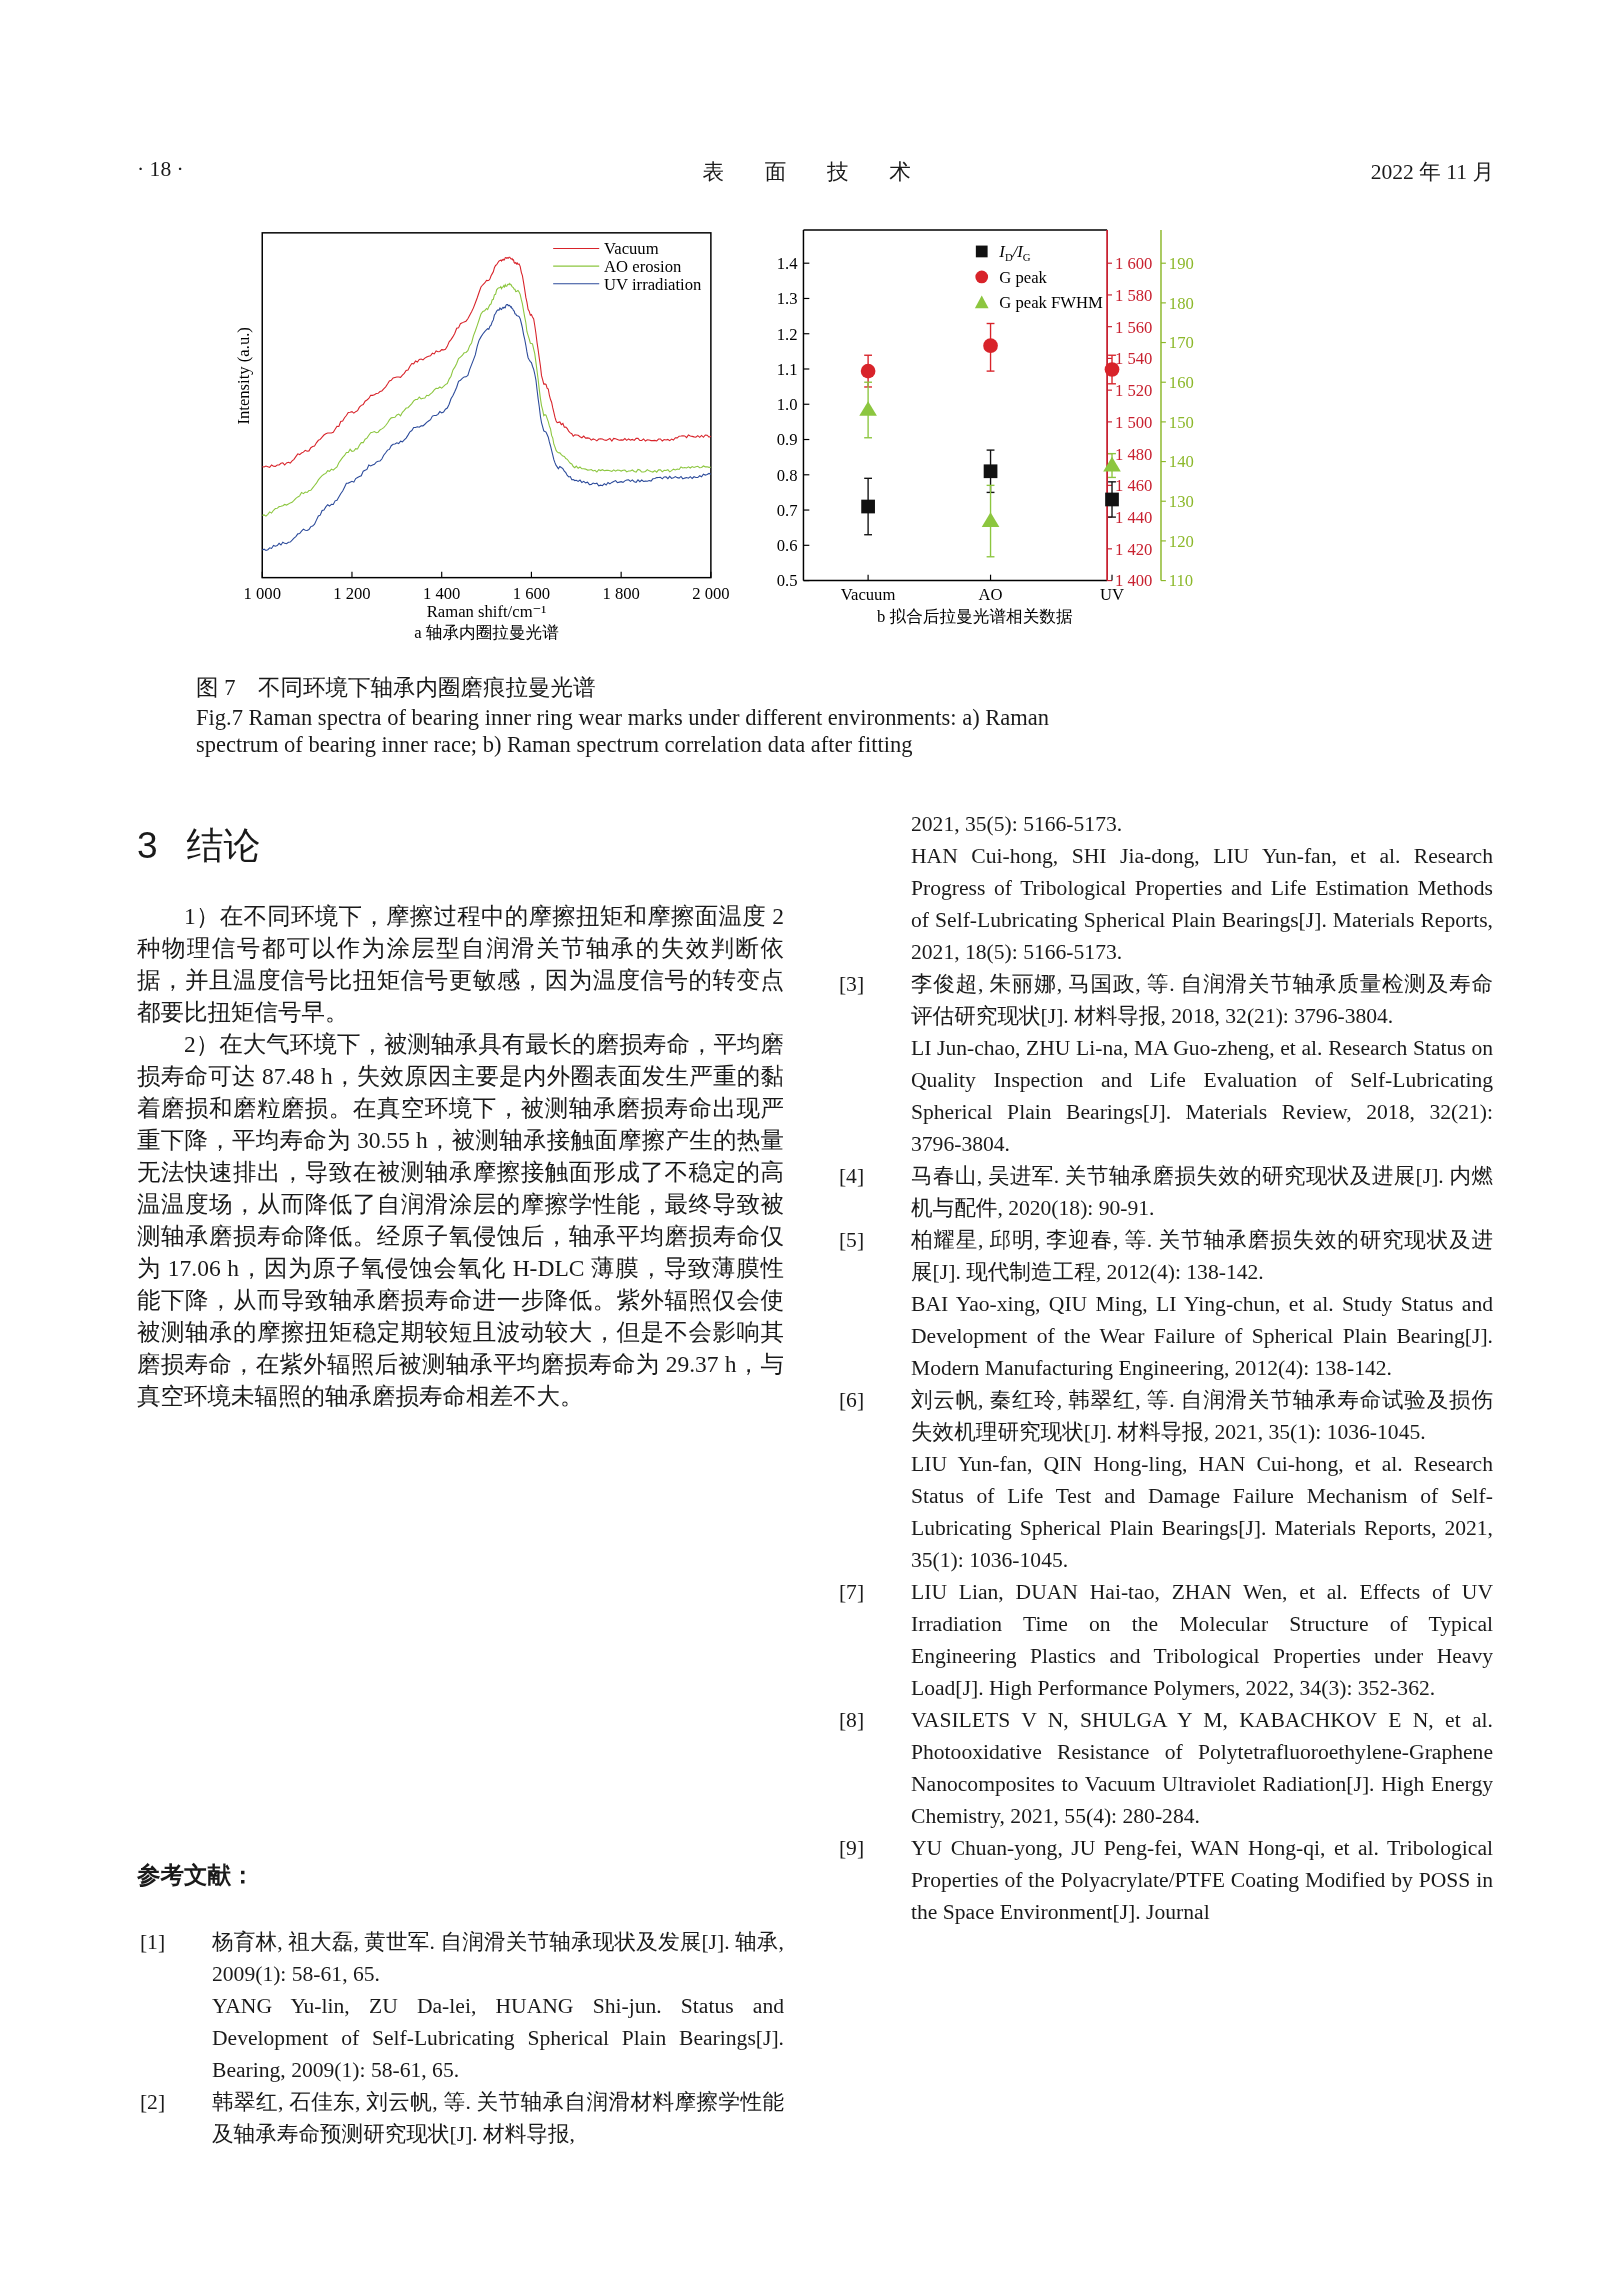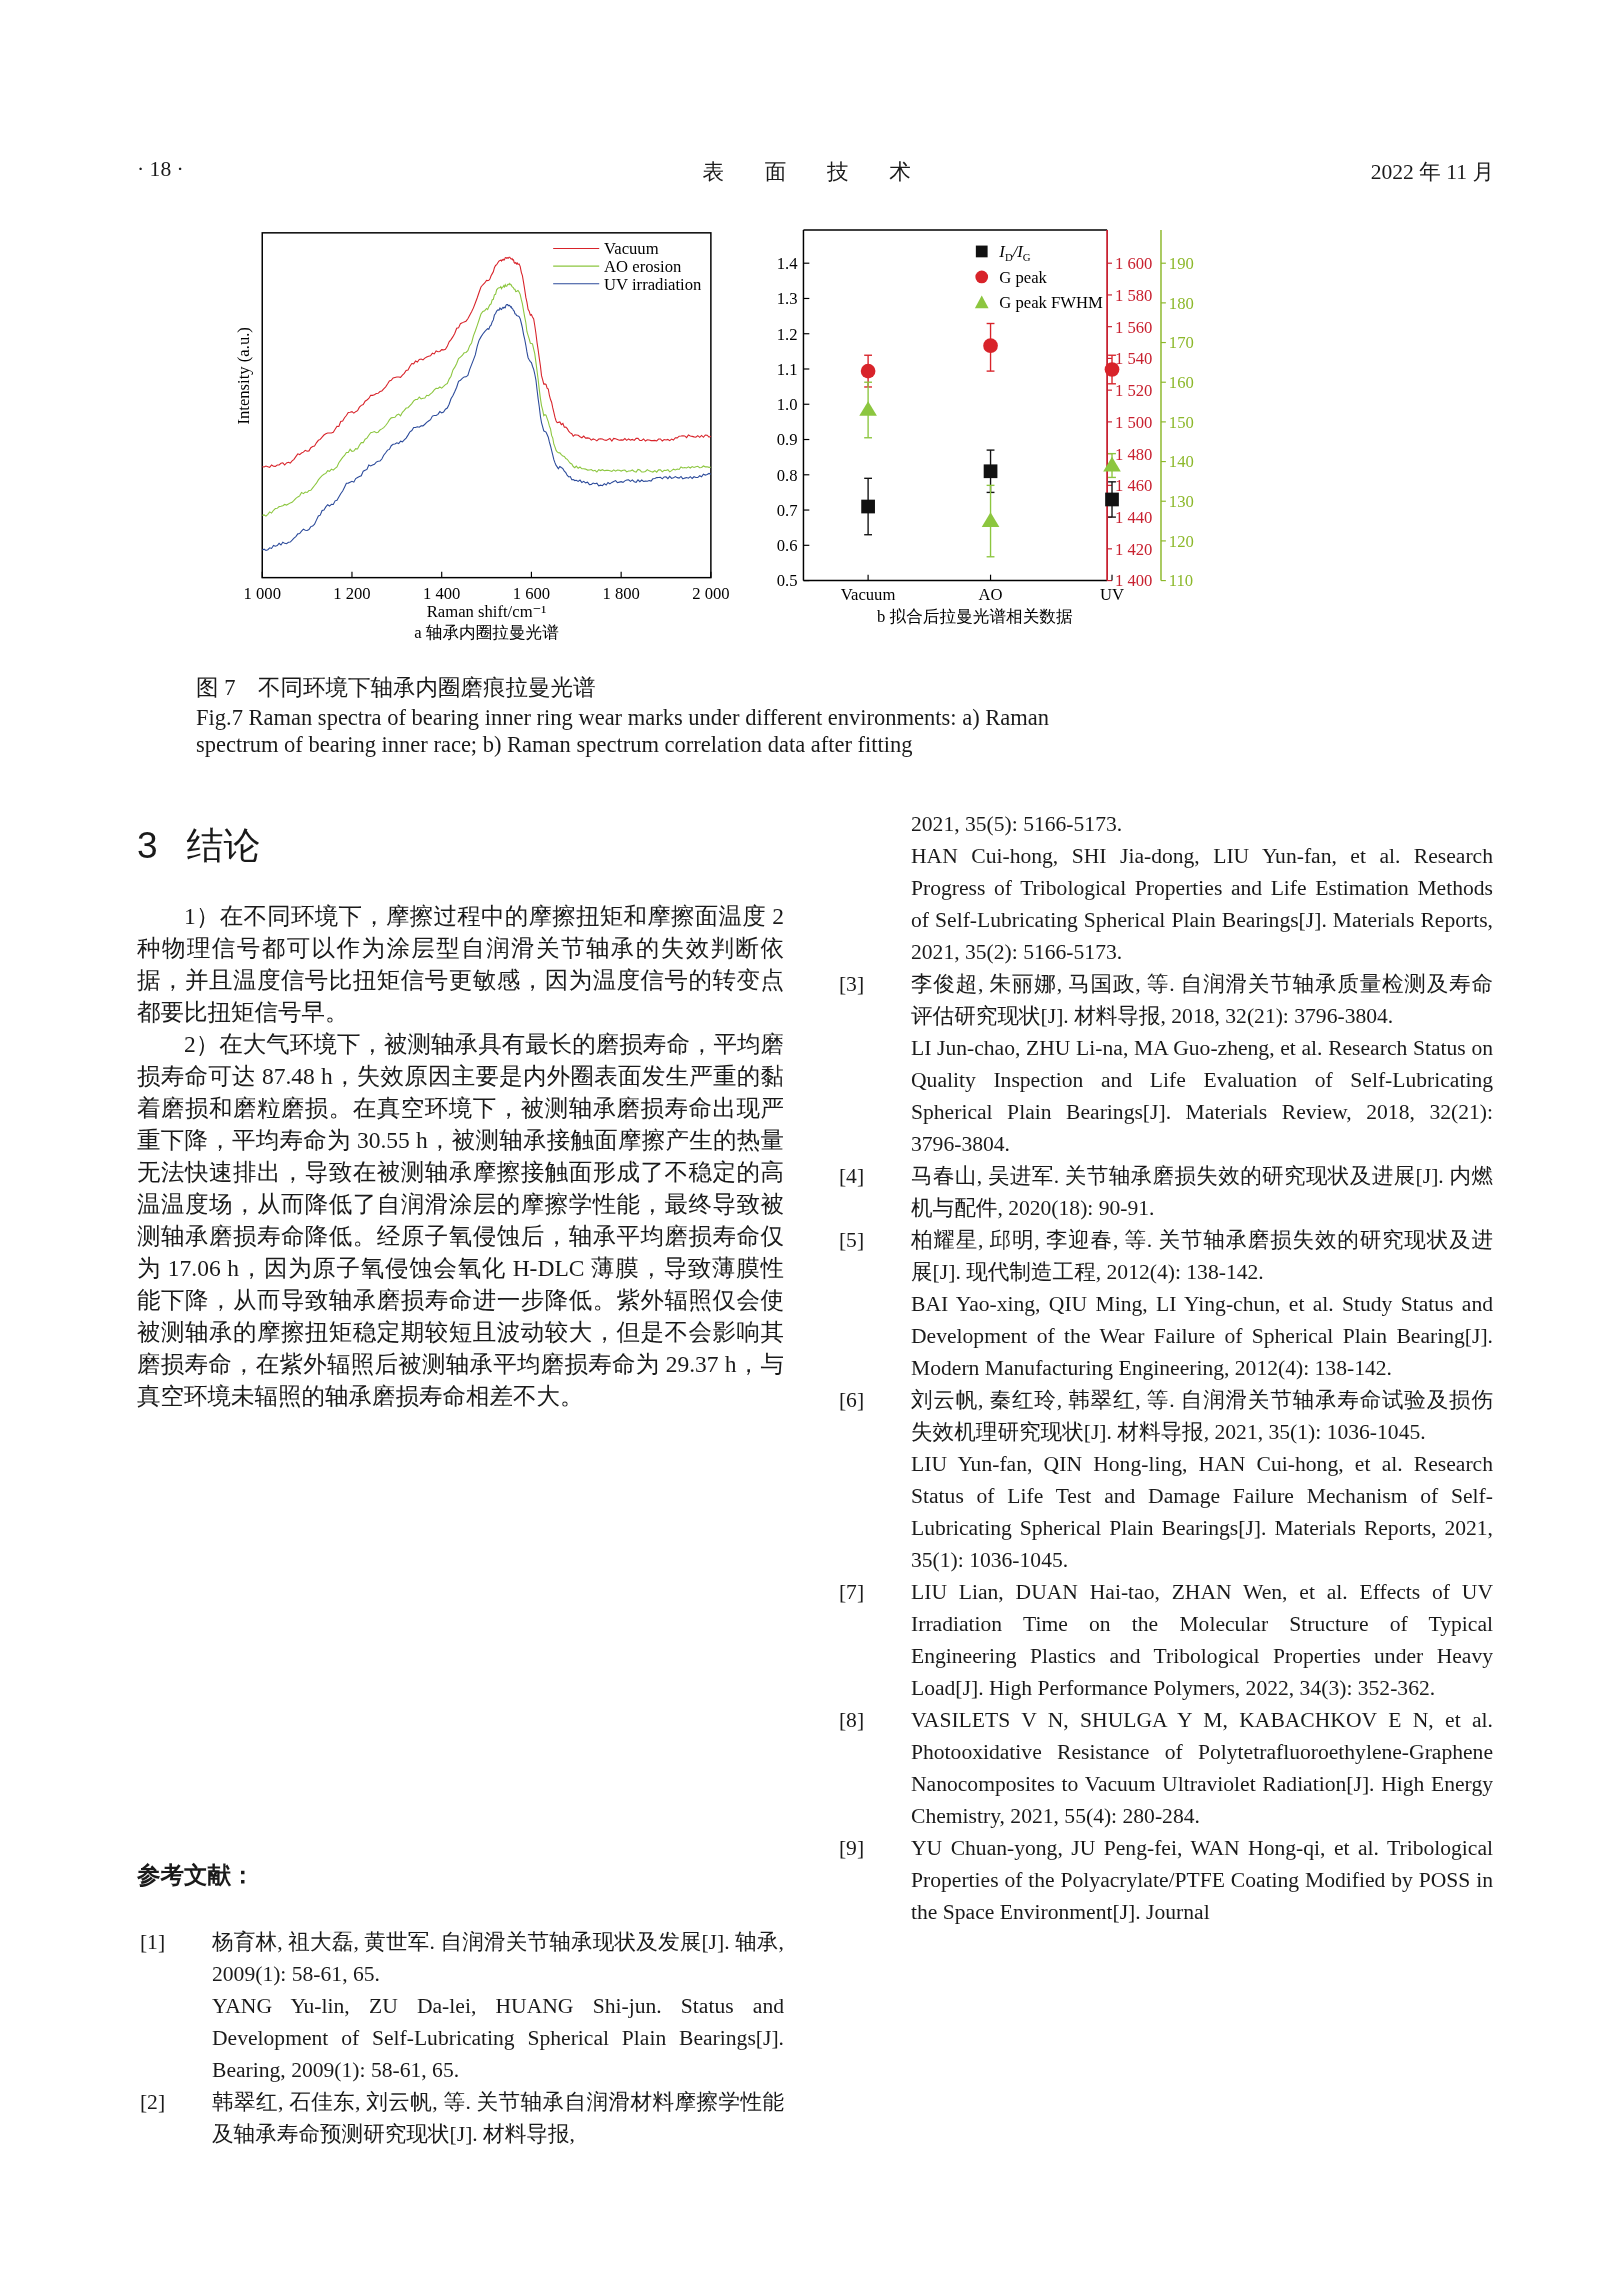--- a/index.html
+++ b/index.html
@@ -198,21 +198,21 @@
     </div>
     <div class="ref">
       <span class="num">[2]</span>
       <p>韩翠红, 石佳东, 刘云帆, 等. 关节轴承自润滑材料摩擦学性能及轴承寿命预测研究现状[J]. 材料导报,</p>
     </div>
   </div>
 <div class="col" id="refsRight" style="left:836px;top:789px;width:657px;margin-top:19px;">
     <div class="ref">
       <span class="num"></span>
       <p>2021, 35(5): 5166-5173.</p>
-      <p>HAN Cui-hong, SHI Jia-dong, LIU Yun-fan, et al. Research Progress of Tribological Properties and Life Estimation Methods of Self-Lubricating Spherical Plain Bearings[J]. Materials Reports, 2021, 35(2): 5166-5173.</p>
+      <p>HAN Cui-hong, SHI Jia-dong, LIU Yun-fan, et al. Research Progress of Tribological Properties and Life Estimation Methods of Self-Lubricating Spherical Plain Bearings[J]. Materials Reports, 2021, 18(5): 5166-5173.</p>
     </div>
     <div class="ref">
       <span class="num">[3]</span>
       <p>李俊超, 朱丽娜, 马国政, 等. 自润滑关节轴承质量检测及寿命评估研究现状[J]. 材料导报, 2018, 32(21): 3796-3804.</p>
       <p>LI Jun-chao, ZHU Li-na, MA Guo-zheng, et al. Research Status on Quality Inspection and Life Evaluation of Self-Lubricating Spherical Plain Bearings[J]. Materials Review, 2018, 32(21): 3796-3804.</p>
     </div>
     <div class="ref">
       <span class="num">[4]</span>
       <p>马春山, 吴进军. 关节轴承磨损失效的研究现状及进展[J]. 内燃机与配件, 2020(18): 90-91.</p>
     </div>

